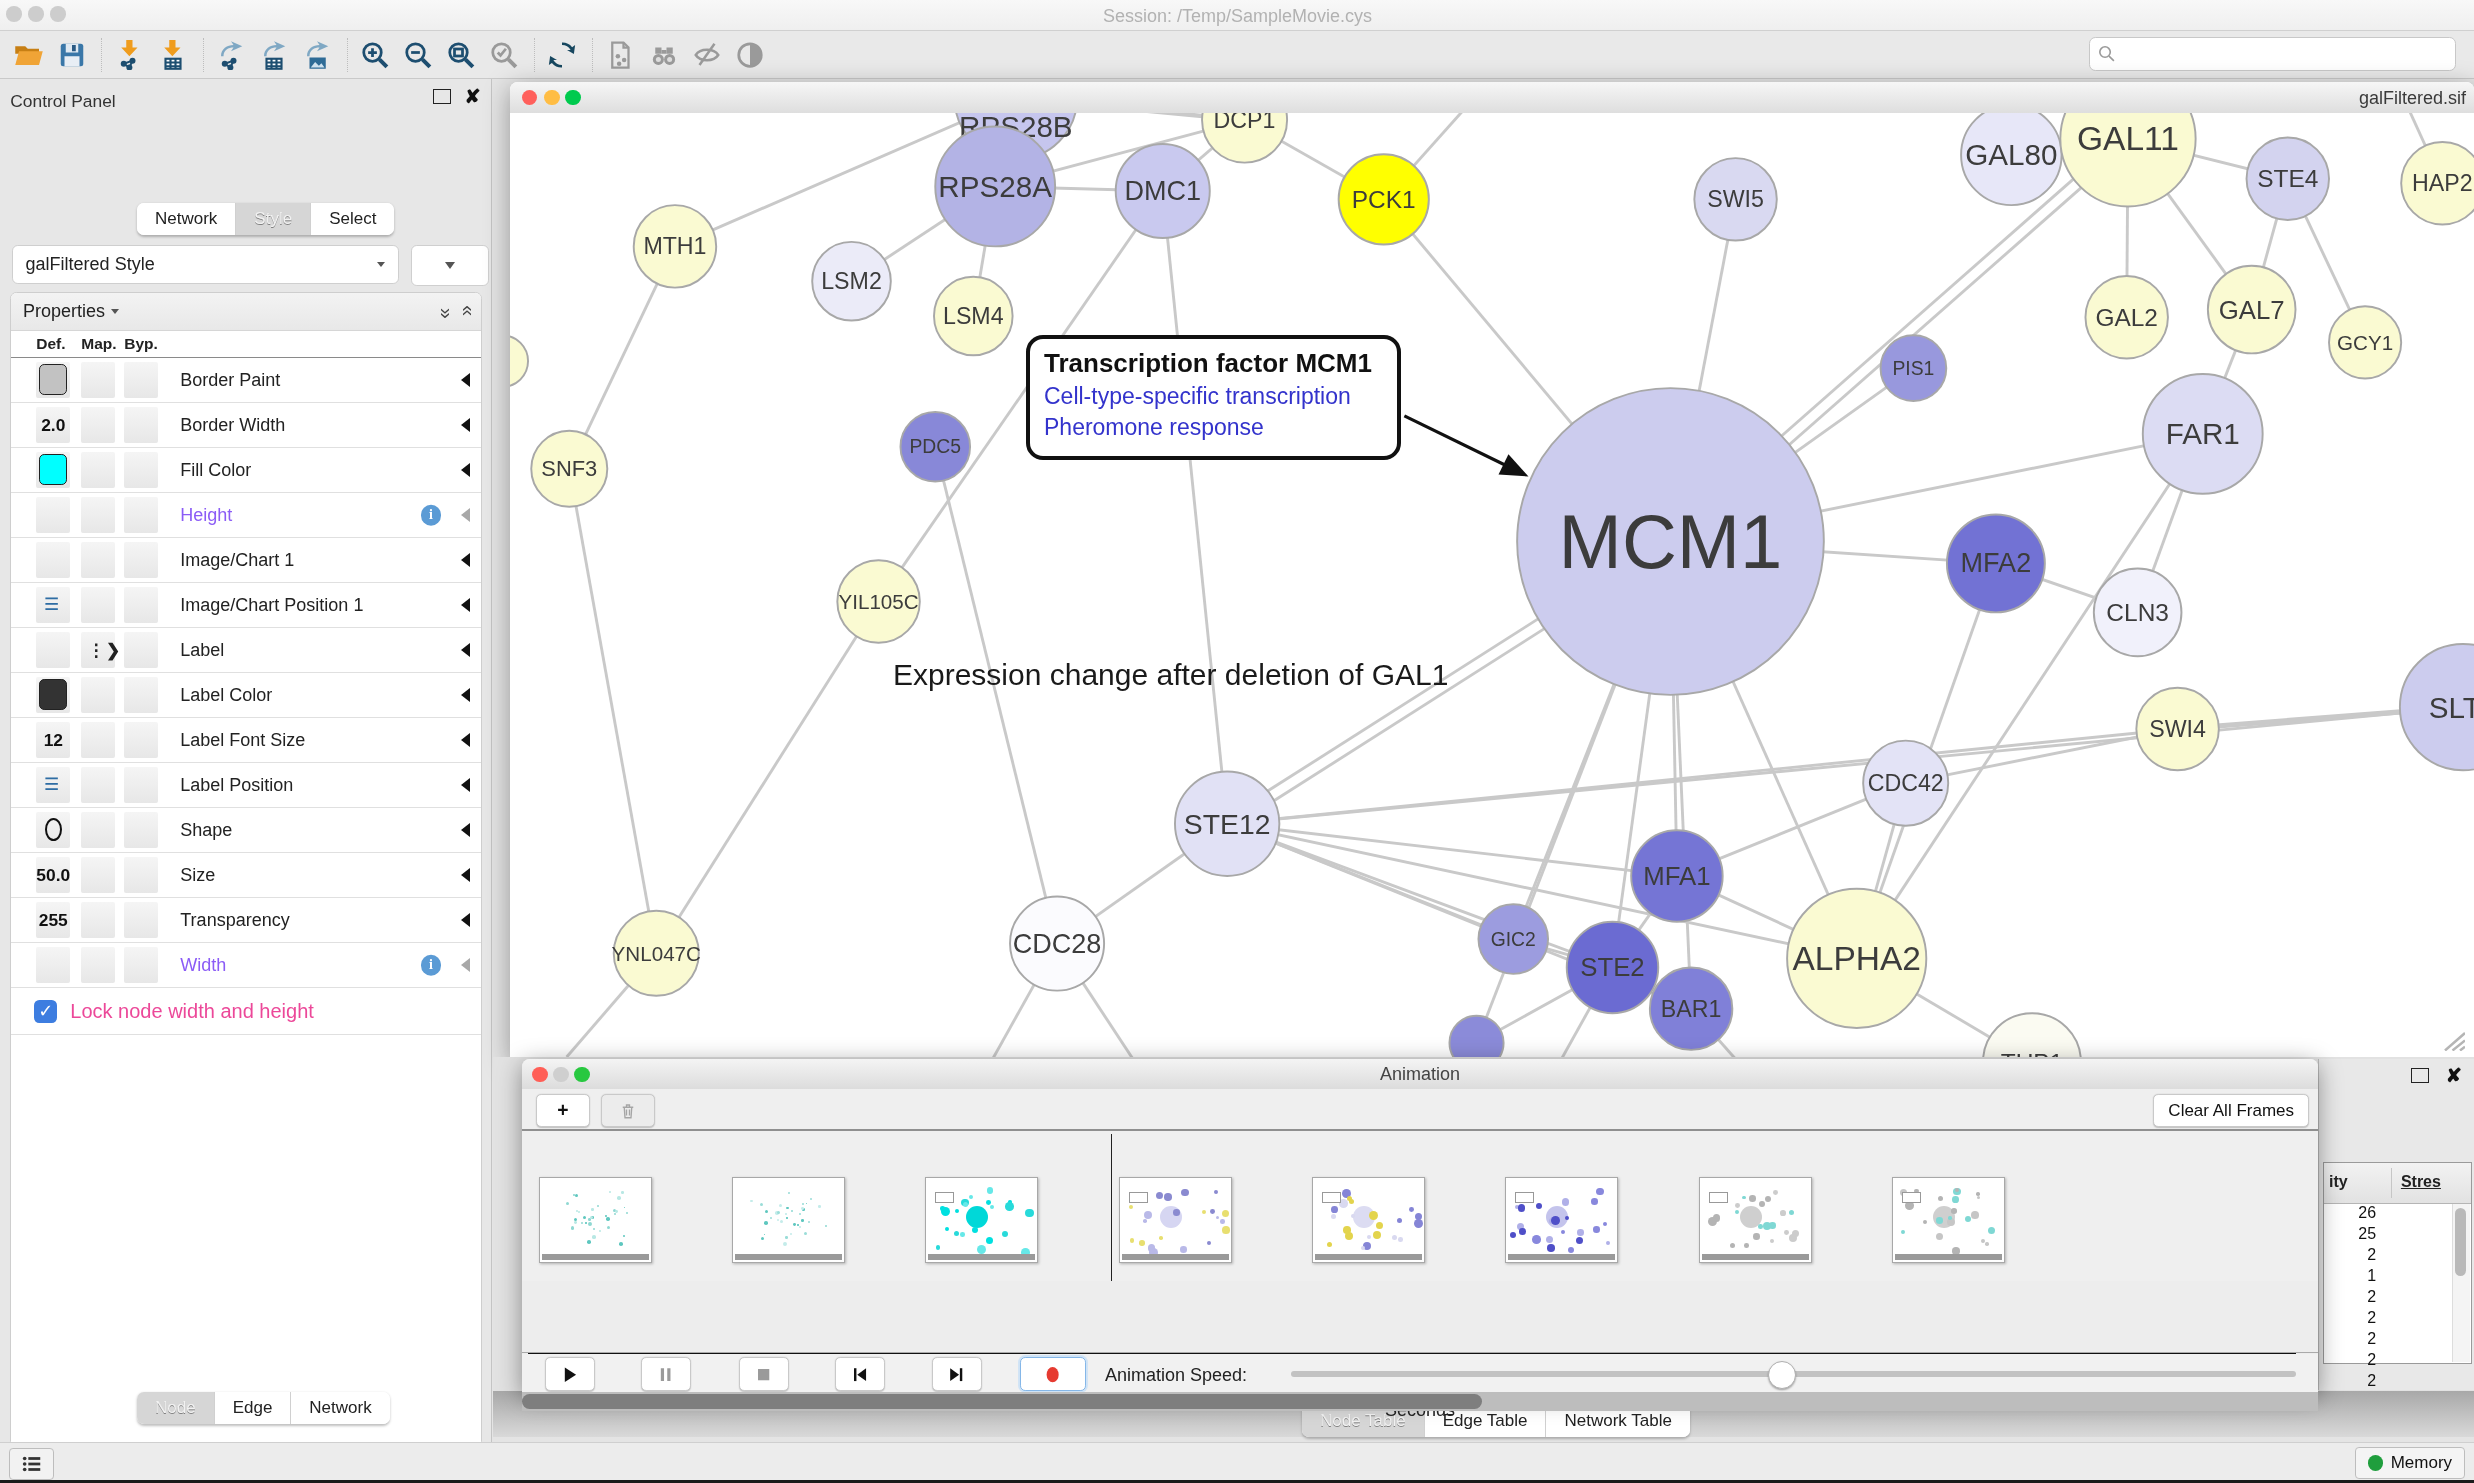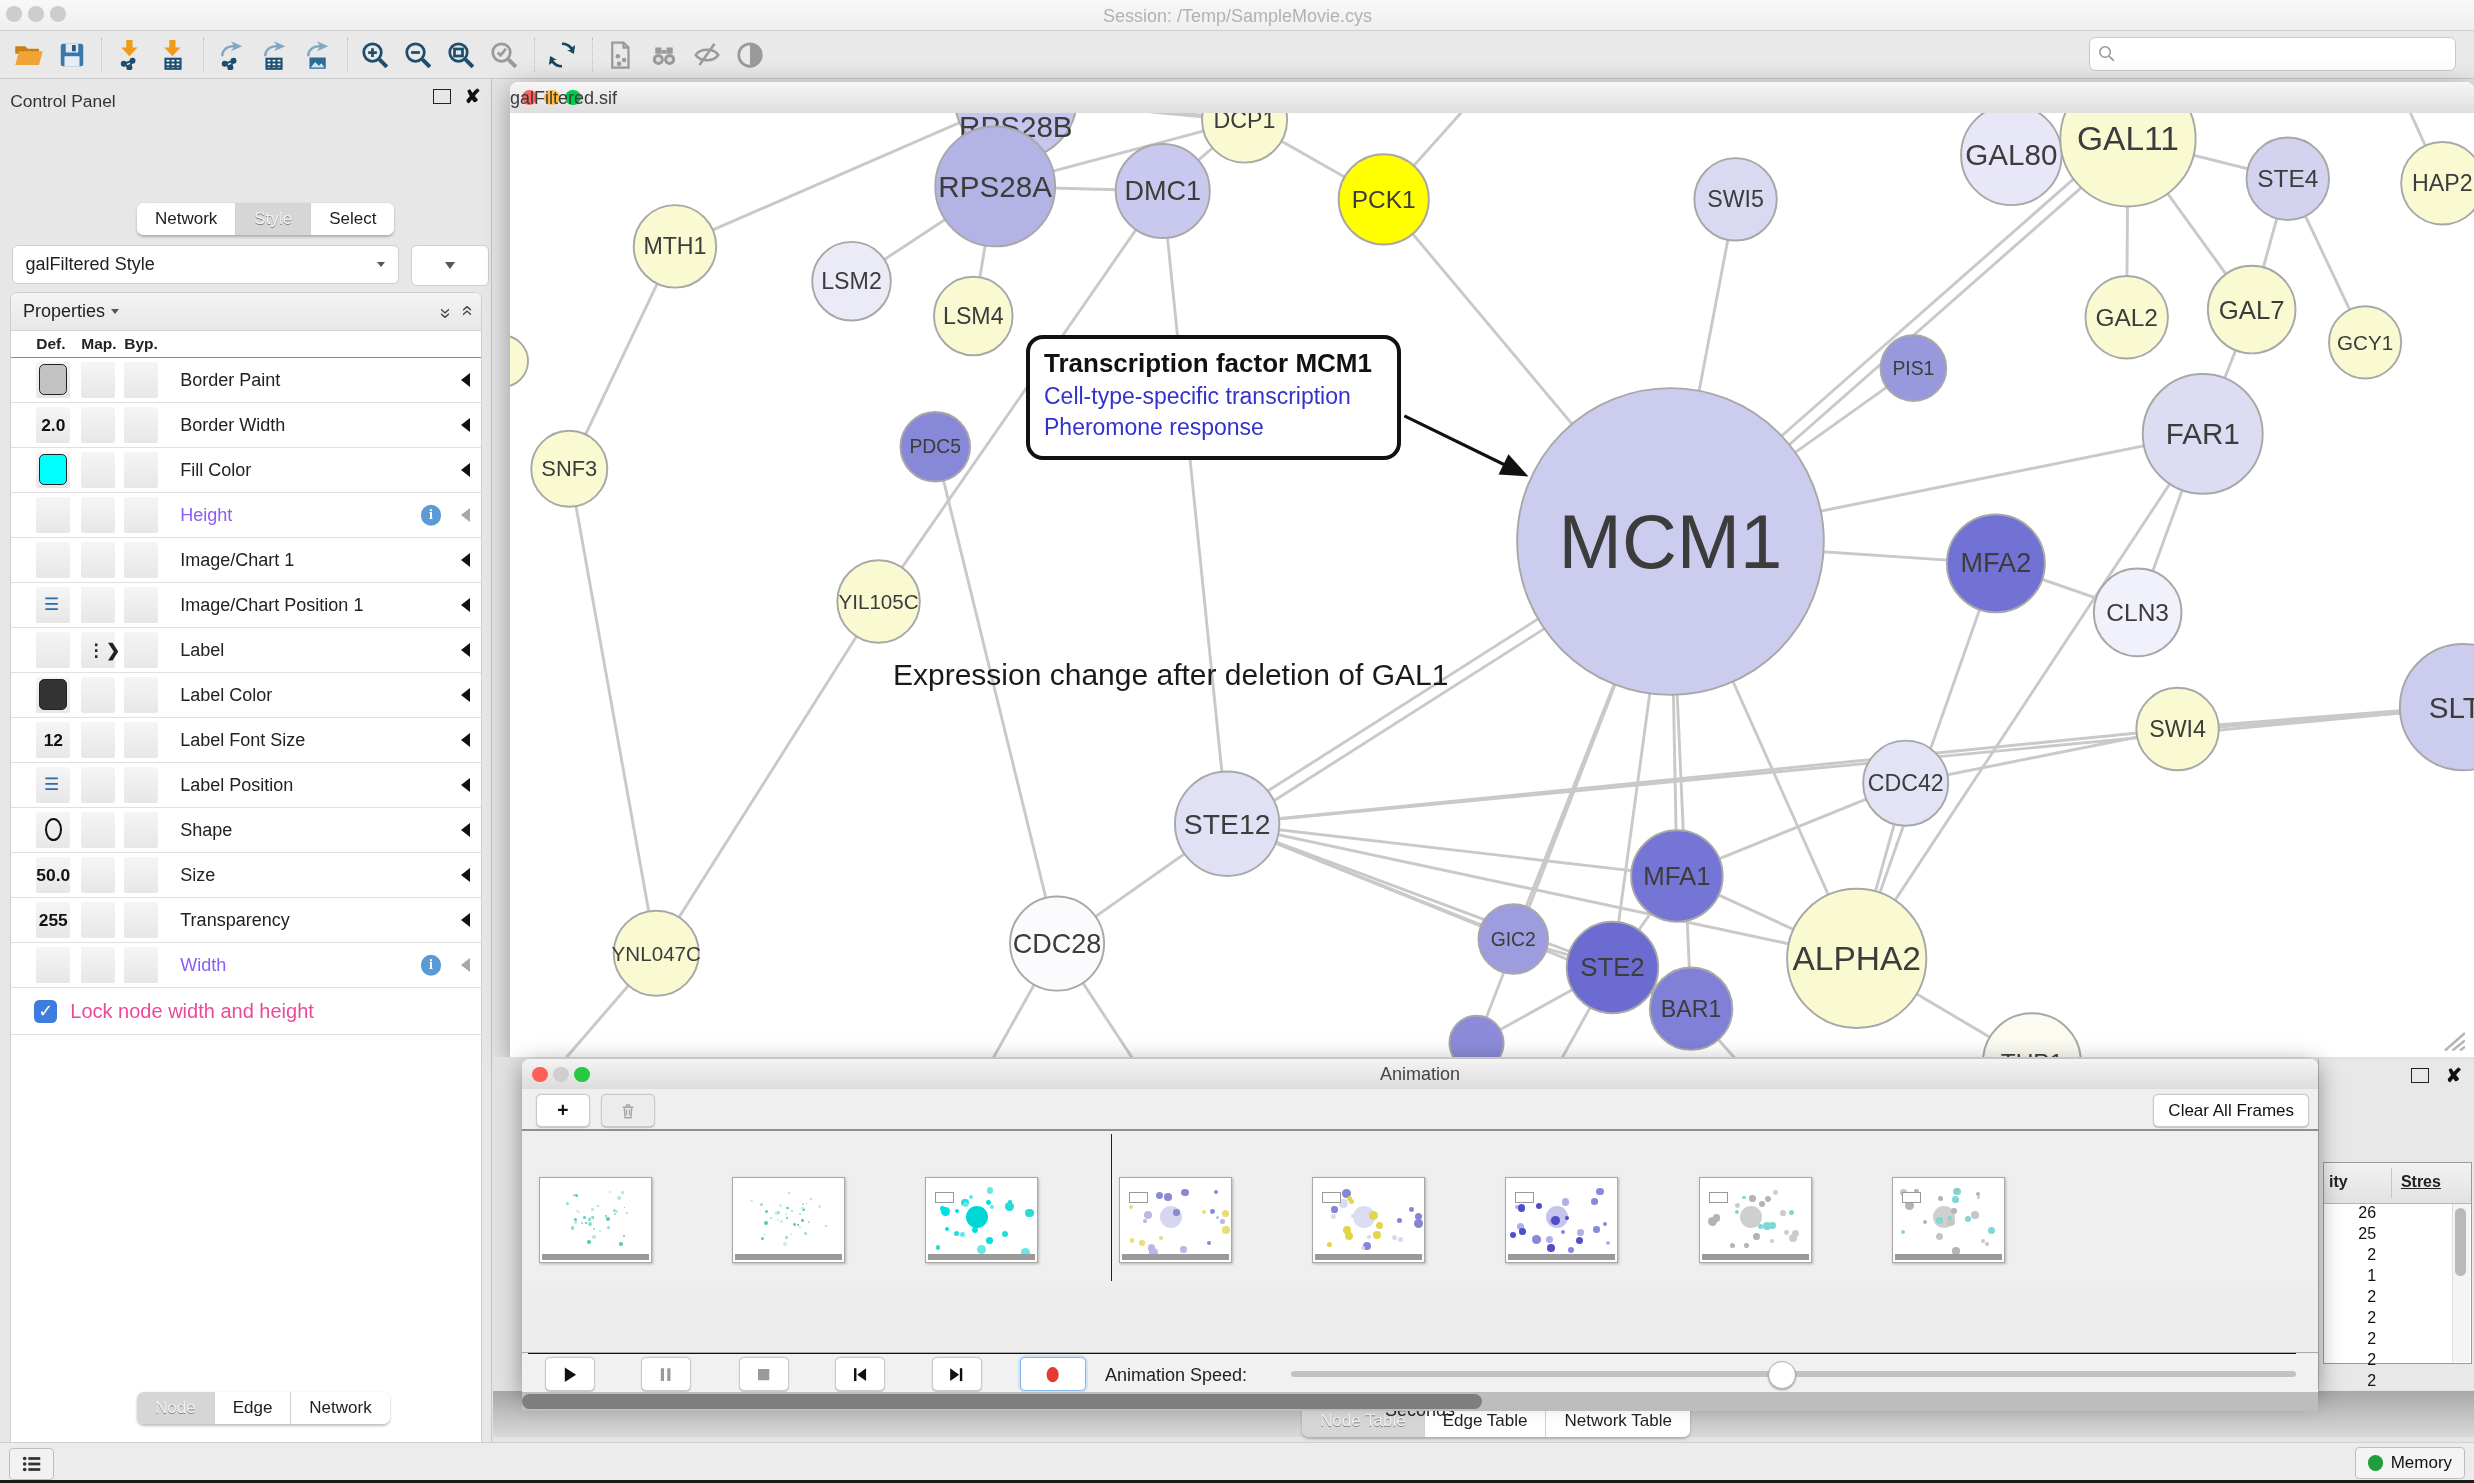--- a/index.html
+++ b/index.html
@@ -70,21 +70,21 @@
      color:#fff;font-size:18px;text-align:center;line-height:23px;}
   #lock-label{position:absolute;left:59px;top:50%;transform:translateY(-50%);font-size:20px;color:#ec4899;}
   #cp-bottom-tabs{position:absolute;left:137px;top:1313px;}
 
   
   #net-window{left:510px;top:82px;width:1964px;height:975px;background:#fff;border-radius:7.7px 7.7px 0 0;
      box-shadow:0 6.4px 26px rgba(0,0,0,.35);}
   #net-titlebar{position:absolute;left:0;top:0;width:100%;height:31px;background:linear-gradient(#f6f6f6,#dedede);
      border-bottom:0.6px solid #bdbdbd;border-radius:7.7px 7.7px 0 0;}
   .tlight{position:absolute;top:7.7px;width:15.5px;height:15.5px;border-radius:50%;}
-  #net-title{position:absolute;left:0;right:8px;top:5.8px;text-align:left;font-size:18px;color:#3a3a3a;}
+  #net-title{position:absolute;left:0;right:8px;top:5.8px;text-align:right;font-size:18px;color:#3a3a3a;}
   #net-canvas{position:absolute;left:0;top:31px;width:1964px;height:944px;overflow:hidden;background:#fff;}
   #net-svg{position:absolute;left:0;top:0;}
   #annotation-box{position:absolute;left:516px;top:222px;width:375px;height:125px;background:#fff;border:4.5px solid #111;
      border-radius:17px;box-sizing:border-box;padding:9px 0 0 14px;}
   #annotation-title{font-size:26px;font-weight:bold;color:#111;}
   .annotation-line{font-size:23px;color:#3333cc;margin-top:3.9px;}
   #net-caption{position:absolute;left:383px;top:545px;font-size:30px;color:#1a1a1a;white-space:nowrap;}
   #resize-grip{position:absolute;right:9px;bottom:6.4px;width:30px;height:26px;}
 
   

